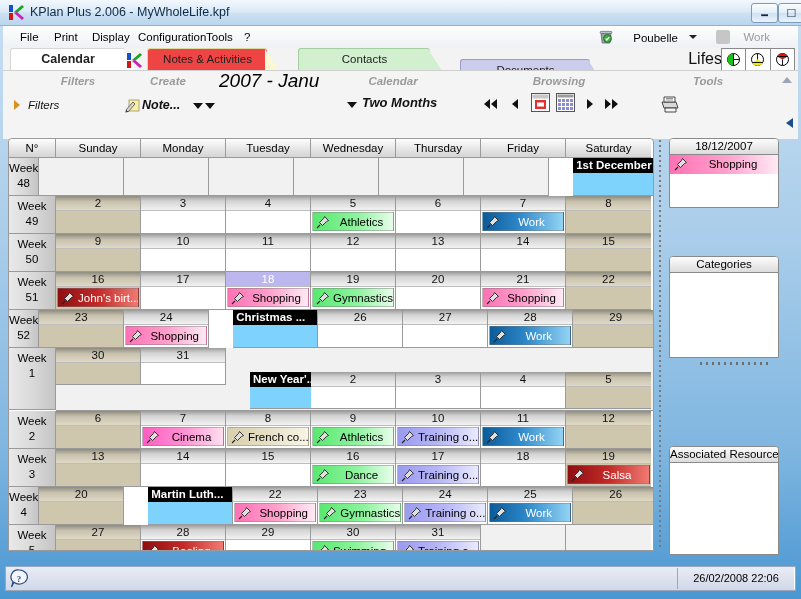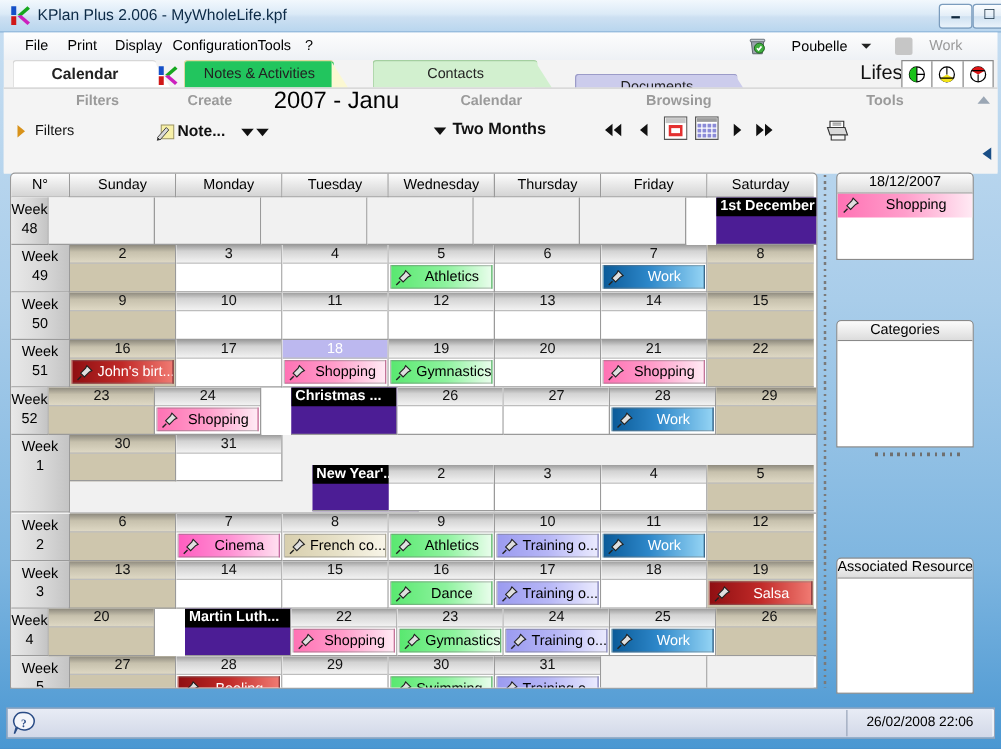--- a/index.html
+++ b/index.html
@@ -84,36 +84,36 @@
     position:absolute;right:-12px;top:0;width:14px;height:22px;
     clip-path:polygon(0 0,100% 100%,0 100%);
   }
   #tab-calendar{
     left:7px;width:115px;background:#ffffff;font-weight:bold;font-size:12.5px;
     border-top:1px solid #d7d7d7;border-left:1px solid #d7d7d7;
     border-radius:3px 3px 0 0;
   }
   #tab-calendar .skew{background:#ffffff;}
   #tab-cal-icon{position:absolute;right:-18px;top:3px;width:17px;height:17px;z-index:3;}
-  #tab-notes{left:144px;width:120px;background:#22c55e;border-top:1px solid #ded9a0;border-left:1px solid #ded9a0;border-radius:3px 3px 0 0;}
+  #tab-notes{left:144px;width:120px;background:#ef4444;border-top:1px solid #ded9a0;border-left:1px solid #ded9a0;border-radius:3px 3px 0 0;}
   #tab-notes .skew{background:#fbf8d2;}
   #tab-contacts{left:295px;width:132px;background:#d2f0cf;border-top:1px solid #a4cfa0;border-left:1px solid #a4cfa0;border-radius:3px 3px 0 0;}
   #tab-contacts .skew{background:#d2f0cf;}
   #tab-documents{left:457px;width:130px;background:#ccccec;border-top:1px solid #9b9bc8;border-left:1px solid #9b9bc8;border-radius:3px 3px 0 0;margin-top:11px;}
   #tab-documents .skew{background:#ccccec;}
 
   #lifes-label{position:absolute;right:76px;top:2px;font-size:16px;color:#111;}
   #lifes-box{position:absolute;right:3px;top:0px;width:72px;height:21px;
     background:#fff;border:1px solid #8a8a8a;display:flex;}
   .lifebtn{flex:1;display:flex;align-items:center;justify-content:center;
     border-right:1px solid #8a8a8a;cursor:default;}
   .lifebtn:last-child{border-right:none;}
 
   #ribbon-body{position:absolute;left:0;top:22px;width:795px;height:68px;
-    background:#f4f4f4;border-top:1px solid #cfcfcf;}
+    background:#f4f4f4;border-top:1px solid #cfcfcf;font-style:italic;}
   .grp-title{
     position:absolute;top:3px;height:14px;line-height:14px;
     font-size:11.5px;font-weight:bold;color:#9a9a9a;text-align:center;cursor:default;
   }
   .grp-ctl{
     position:absolute;height:20px;line-height:20px;font-size:11.5px;color:#111;
     cursor:default;white-space:nowrap;
   }
   .tri-right{width:0;height:0;border-top:5px solid transparent;
     border-bottom:5px solid transparent;border-left:6px solid #d8921a;}
@@ -176,21 +176,21 @@
     margin:1px 1px 0 1px;cursor:default;
   }
   .evt .pin{position:absolute;left:3px;top:2px;width:14px;height:14px;}
   .evt.green{background:linear-gradient(90deg,#59e870 0%,#8ef39e 55%,#e8fdeb 100%);}
   .evt.pink{background:linear-gradient(90deg,#ff72b4 0%,#ff9ecb 50%,#ffeaf4 100%);}
   .evt.blue{background:linear-gradient(90deg,#0b5b99 0%,#2d87c9 45%,#93d3f4 100%);color:#fff;}
   .evt.purple{background:linear-gradient(90deg,#9b9bf0 0%,#b6b6f6 50%,#eaeafe 100%);}
   .evt.darkred{background:linear-gradient(90deg,#8f0f12 0%,#c12a28 50%,#f07a72 100%);color:#fff;}
   .evt.magenta{background:linear-gradient(90deg,#ff5ec0 0%,#ff8fd3 50%,#ffdff0 100%);}
   .evt.tan{background:linear-gradient(90deg,#d8cfae 0%,#e6e0c6 50%,#f8f5e8 100%);}
-  .dcell.holiday{background:#4c1d95;margin-left:24px;}
+  .dcell.holiday{background:#7dd3fc;margin-left:24px;}
   .dcell.holiday .hol{
     height:15px;line-height:14px;font-size:11.5px;font-weight:bold;
     color:#fff;background:#000;padding-left:3px;white-space:nowrap;overflow:hidden;
   }
 
   
   #dashsep{
     position:absolute;left:659px;top:140px;width:2px;height:410px;
     background:repeating-linear-gradient(180deg,#7a7a7a 0px,#7a7a7a 2px,transparent 2px,transparent 5px);
   }
@@ -363,21 +363,21 @@
 
       <div style="position:absolute;left:216px;top:-2px;width:100px;height:50px;overflow:hidden;">
         <div style="font-size:19px;font-weight:normal;color:#000;text-align:center;line-height:24px;white-space:nowrap;">2007 - January</div>
       </div>
       <span class="tri-down" style="position:absolute;left:202px;top:32px;"></span>
 
       <div class="grp-title" style="left:330px;width:120px;">Calendar</div>
       <span class="tri-down" style="position:absolute;left:344px;top:31px;"></span>
       <div class="grp-ctl" style="left:359px;top:22px;font-weight:bold;font-size:13px;">Two Months</div>
 
-      <div class="grp-title" style="left:470px;width:140px;">Browsing</div>
+      <div class="grp-title" style="left:486px;width:140px;">Browsing</div>
       <span style="position:absolute;left:480px;top:27px;">
         <svg width="16" height="12" viewBox="0 0 16 12">
             <path d="M7 1 L7 11 L1 6 Z M14 1 L14 11 L8 6 Z" fill="#111"></path>
           </svg>
       </span>
       <span style="position:absolute;left:507px;top:27px;">
         <svg width="10" height="12" viewBox="0 0 10 12">
             <path d="M8 1 L8 11 L2 6 Z" fill="#111"></path>
           </svg>
       </span>

